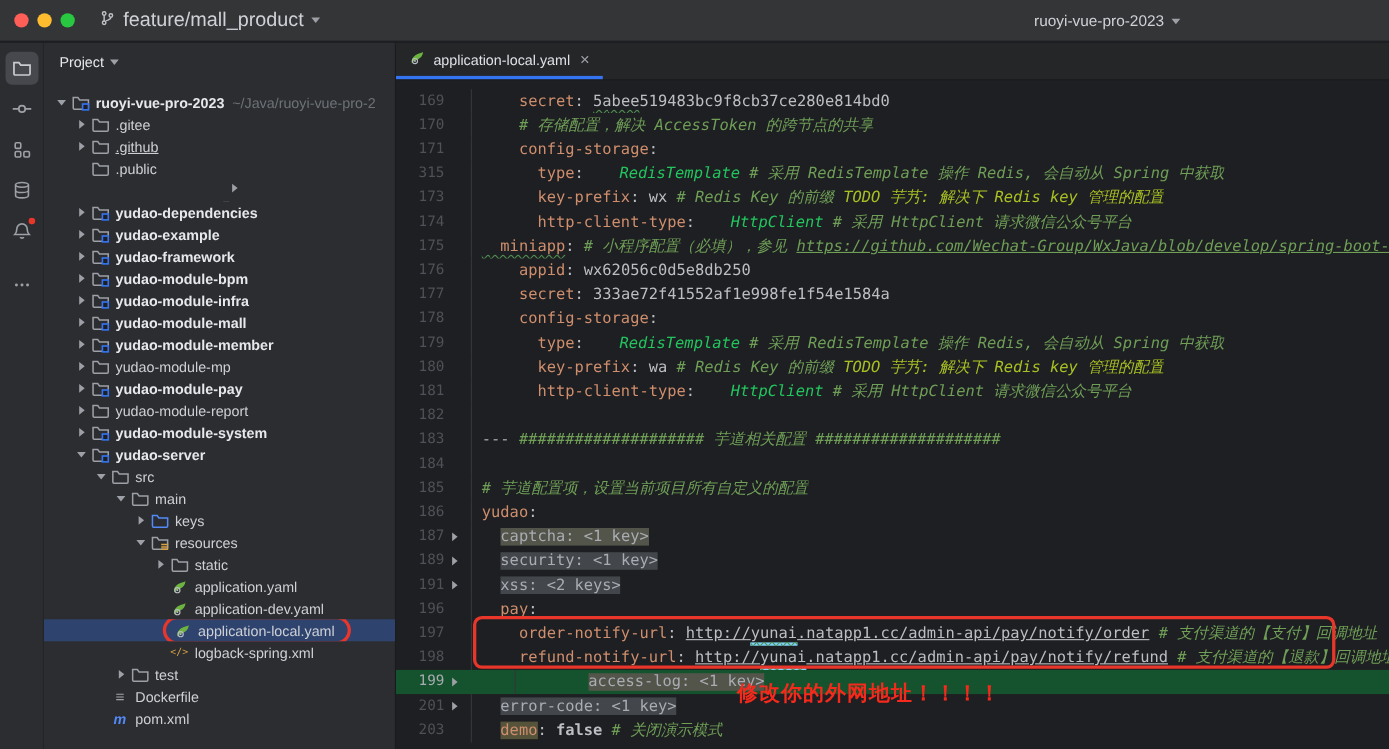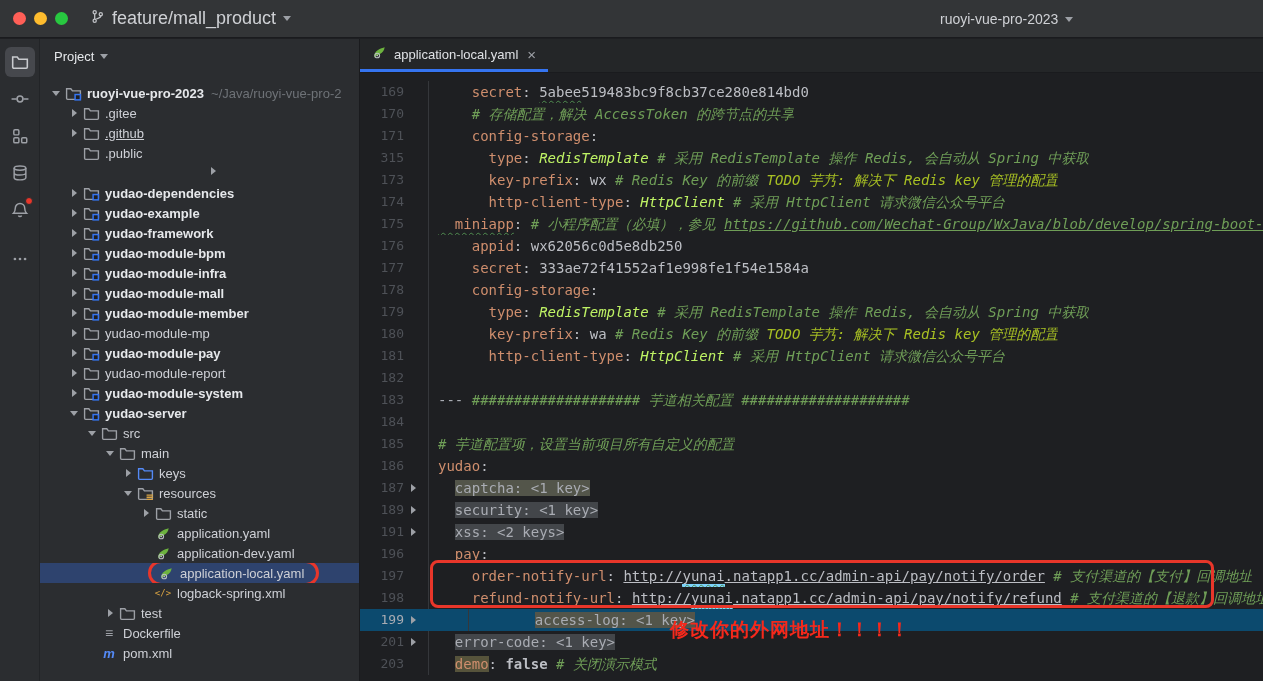--- a/index.html
+++ b/index.html
@@ -60,37 +60,37 @@
             background:#1E1F22; }
   .tabbar { height:34px; background:#242628; border-bottom:1px solid #1A1B1E;
             display:flex; }
   .tab { display:flex; align-items:center; gap:7px; padding:0 12px;
          border-bottom:3px solid #3574F0; color:#DFE1E5; font-size:13px; }
   .tab-close { color:#9DA0A6; font-size:15px; margin-left:2px; }
 
   .code { position:absolute; left:0; top:34px; right:0; bottom:0; padding-top:8px;
           font-family:"DejaVu Sans Mono","Liberation Mono",monospace; font-size:14px; }
   .code-row { height:22px; line-height:22px; display:flex; white-space:pre; }
-  .code-row.current { background:#0c4a6e;gap:40px; }
+  .code-row.current { background:#14532d;gap:40px; }
   .gutter { width:68px; flex:0 0 68px; display:flex; align-items:center; }
   .lnum { width:44px; text-align:right; color:#4E5157; font-size:13px; }
   .current .lnum { color:#A9ACB3; }
   .fold-box { width:18px; display:flex; align-items:center; justify-content:center; }
   .fchev { width:0; height:0; border-top:4px solid transparent;
            border-bottom:4px solid transparent; border-left:5px solid #9DA0A6; }
   .gutter-sep { width:1px; flex:0 0 1px; background:#35373B; }
   .ltext { padding-left:9px; overflow:hidden; }
 
   .tk-key   { color:#CF8E6D; }
   .tk-kwavy { color:#CF8E6D; text-decoration:underline wavy #4F8C4F 1px; text-underline-offset:3px; }
   .tk-p     { color:#BCBEC4; }
   .tk-wavy  { color:#BCBEC4; text-decoration:underline wavy #4F8C4F 1px; text-underline-offset:3px; }
   .tk-c     { color:#6F9E57; font-style:italic; }
   .tk-todo  { color:#A8C023; font-style:italic; }
-  .tk-type  { color:#bef264; font-style:italic; }
+  .tk-type  { color:#22c55e; font-style:italic;margin-left:24px; }
   .tk-url   { color:#6F9E57; font-style:italic; text-decoration:underline; }
   .tk-link  { color:#BCBEC4; text-decoration:underline; }
   .tk-lwavy { color:#BCBEC4; border-bottom:4px solid #7dd3fc;
               text-decoration:underline wavy #4F8C4F 1px; text-underline-offset:3px; }
   .tk-fold  { color:#A9ACB3; background:#43464A; }
   .tk-foldo { color:#A9ACB3; background:#53554A; }
   .tk-keyhl { color:#CF8E6D; background:#56533B; }
   .tk-bool  { color:#BCBEC4; font-weight:bold; }
   .tk-dash  { color:#A9ACB3; }
 

